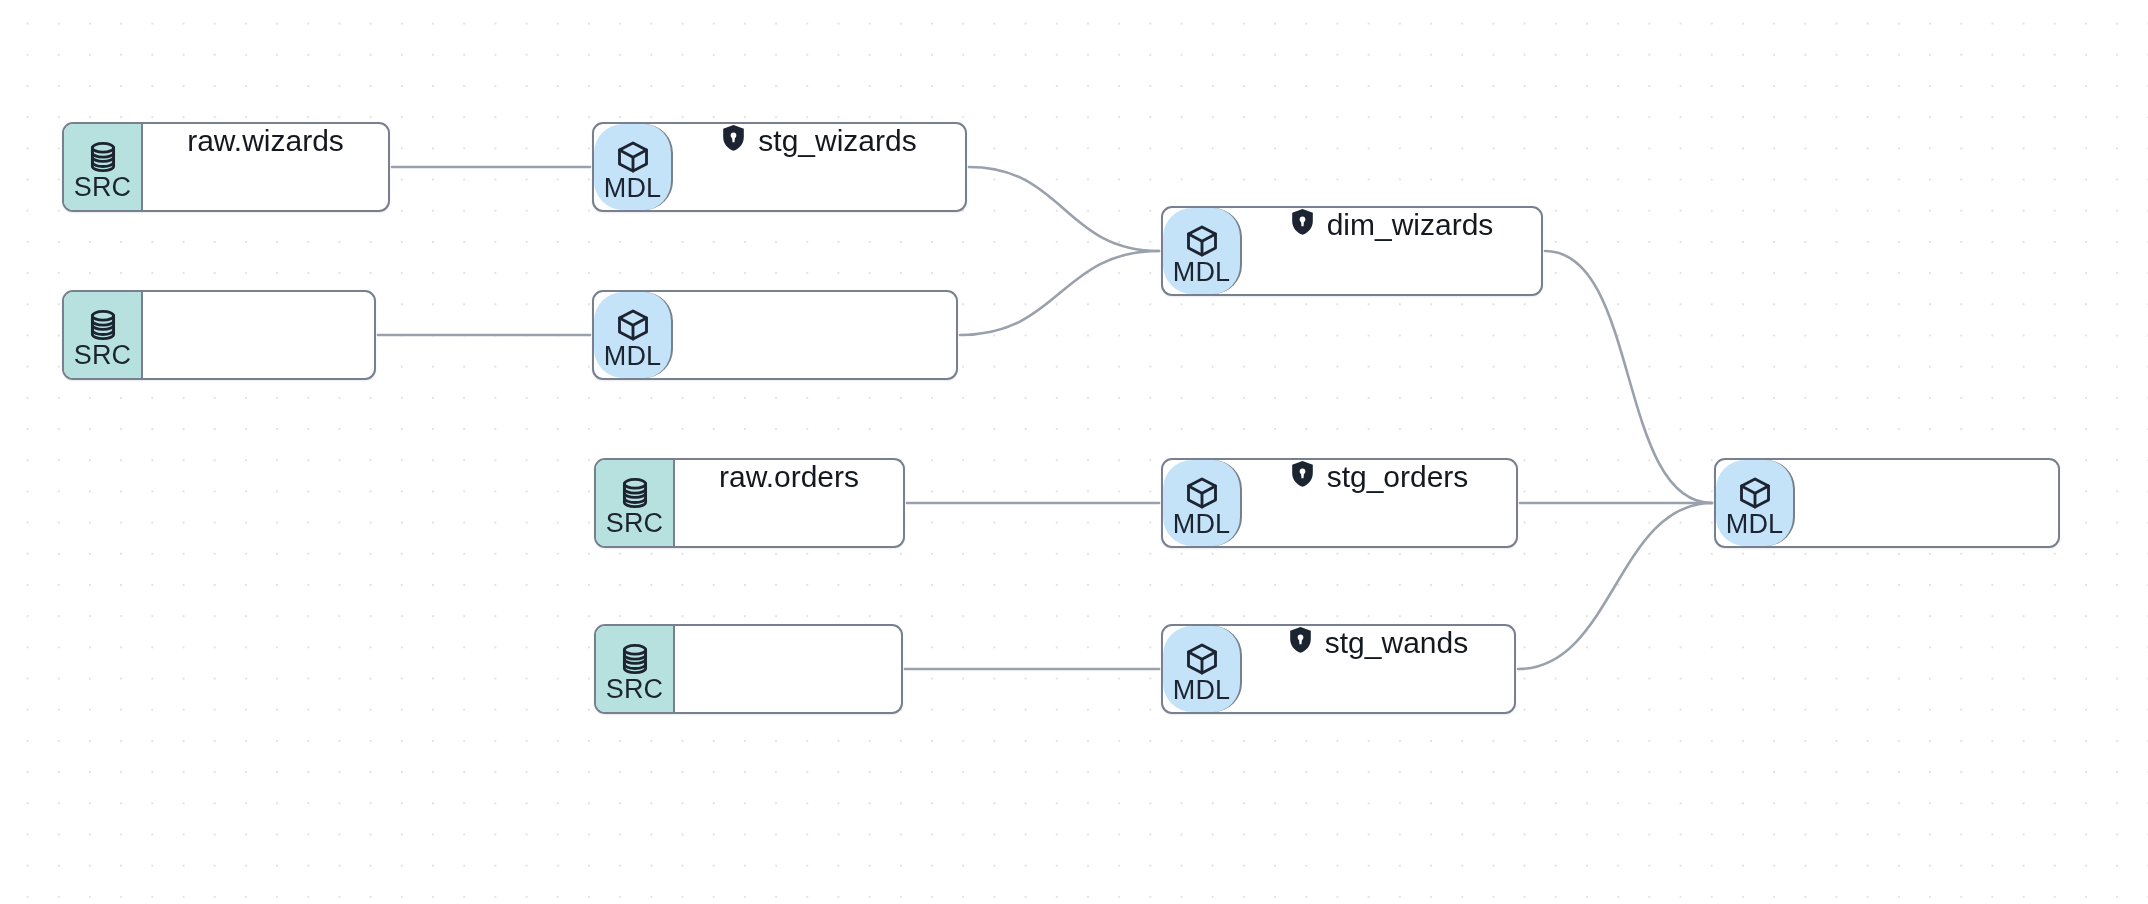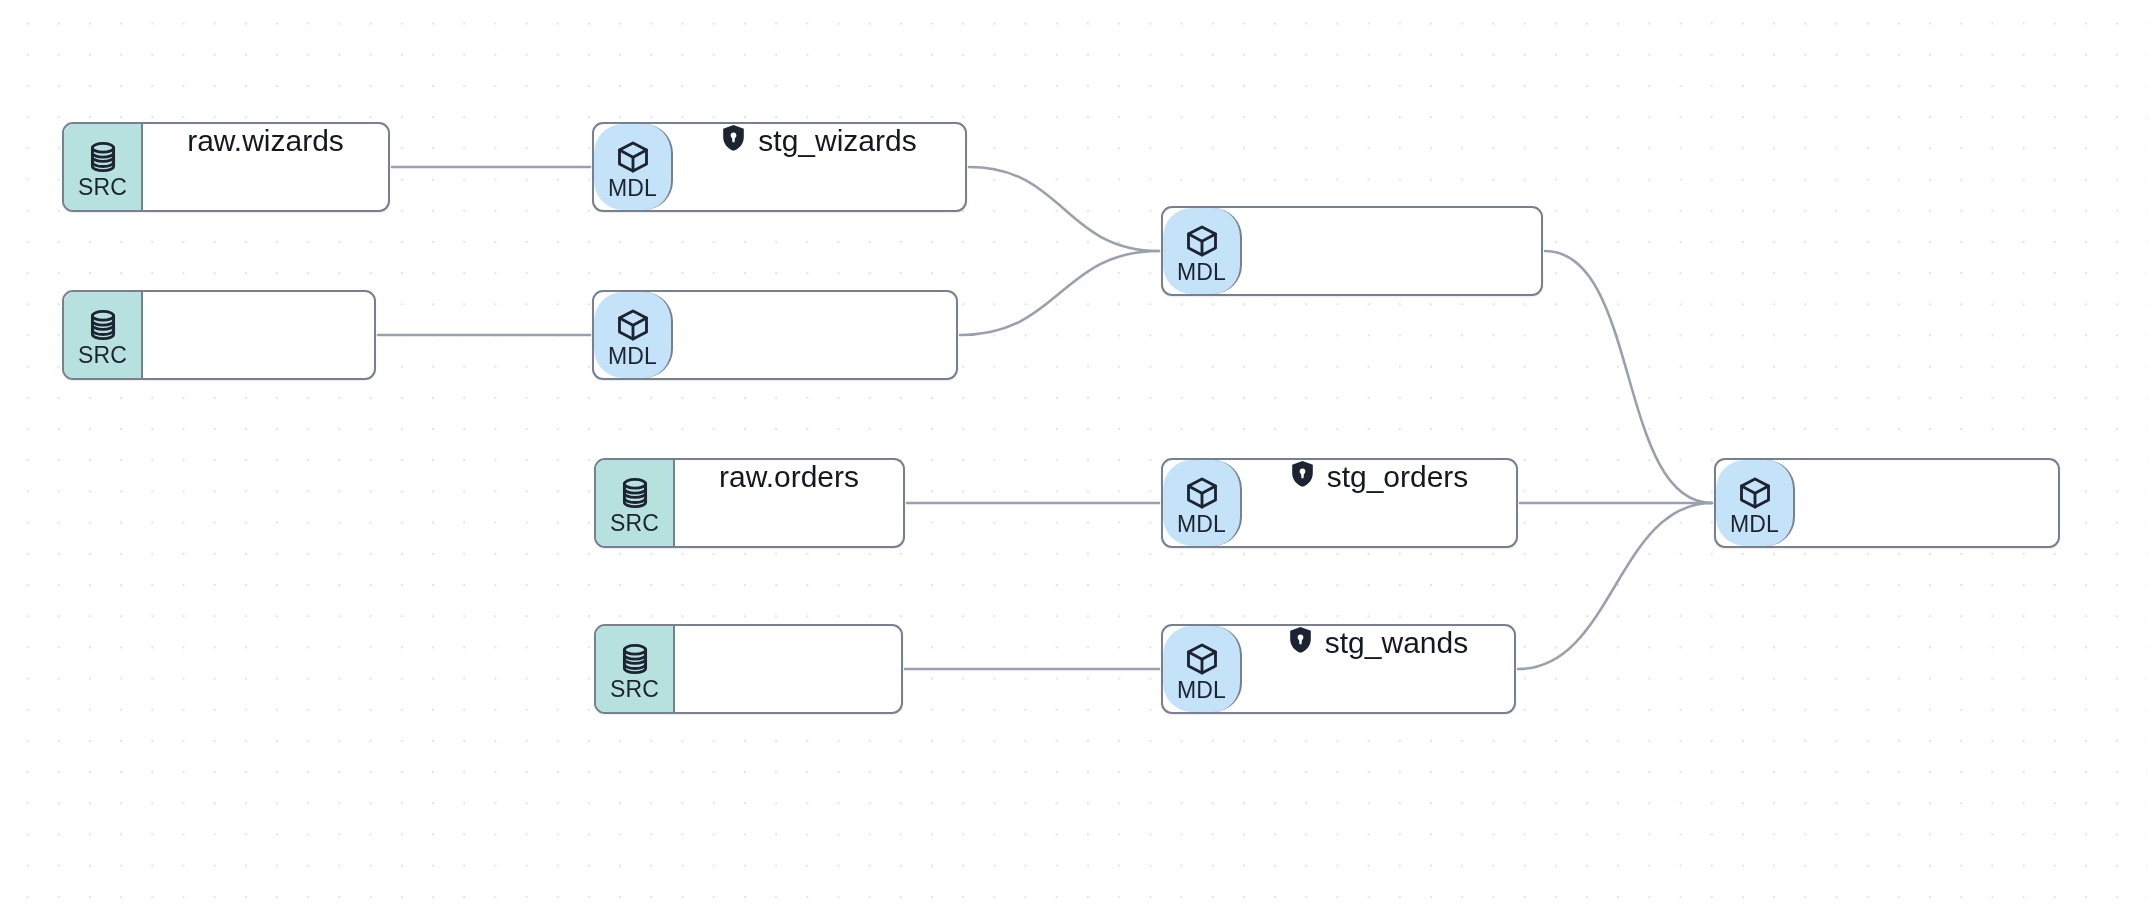--- a/index.html
+++ b/index.html
@@ -49,21 +49,21 @@
     box-sizing: border-box;
     padding-top: 4px;
   }
   .badge.src { background: #b6e1de; }
   .badge.mdl { background: #c4e2f8; border-radius: 29px; }
   .badge-icon {
     display: block;
     line-height: 0;
   }
   .badge-text {
-    font-size: 23px;
+    font-size: 27px;
     line-height: 24px;
     color: #1c2431;
     letter-spacing: 0.1px;
     font-family: "Liberation Sans", sans-serif;
   }
   .node-body {
     flex: 1 1 auto;
     display: flex;
     align-items: flex-start;
     justify-content: center;
@@ -222,20 +222,28 @@
       </div>
       <div class="node" style="left: 1161px; top: 206px; width: 382px; height: 90px;">
         <div class="badge mdl">
           <span class="badge-icon"><svg width="36" height="36" viewBox="0 0 24 24" fill="none" stroke="#1c2431" stroke-width="1.9" stroke-linecap="round" stroke-linejoin="round">
               <path d="M12 2.6 L21 7.4 L21 16.6 L12 21.4 L3 16.6 L3 7.4 Z"></path>
               <path d="M3 7.4 L12 12.2 L21 7.4"></path>
               <path d="M12 12.2 L12 21.4"></path>
             </svg></span>
           <span class="badge-text">MDL</span>
         </div>
+        <div class="node-body">
+          <span class="lock-icon"><svg width="25" height="28" viewBox="0 0 22 25" fill="none">
+              <path d="M11 1 L20.2 4.2 V 11.6 C20.2 17.6 16.2 22.1 11 23.9 C5.8 22.1 1.8 17.6 1.8 11.6 V 4.2 Z" fill="#1c2431"></path>
+              <circle cx="11" cy="10.2" r="2.5" fill="#ffffff"></circle>
+              <path d="M9.6 10.6 H12.4 L11.9 16.3 H10.1 Z" fill="#ffffff"></path>
+            </svg></span>
+          <span class="node-label">dim_wizards</span>
+        </div>
       </div>
       <div class="node" style="left: 1714px; top: 458px; width: 346px; height: 90px;">
         <div class="badge mdl">
           <span class="badge-icon"><svg width="36" height="36" viewBox="0 0 24 24" fill="none" stroke="#1c2431" stroke-width="1.9" stroke-linecap="round" stroke-linejoin="round">
               <path d="M12 2.6 L21 7.4 L21 16.6 L12 21.4 L3 16.6 L3 7.4 Z"></path>
               <path d="M3 7.4 L12 12.2 L21 7.4"></path>
               <path d="M12 12.2 L12 21.4"></path>
             </svg></span>
           <span class="badge-text">MDL</span>
         </div>

